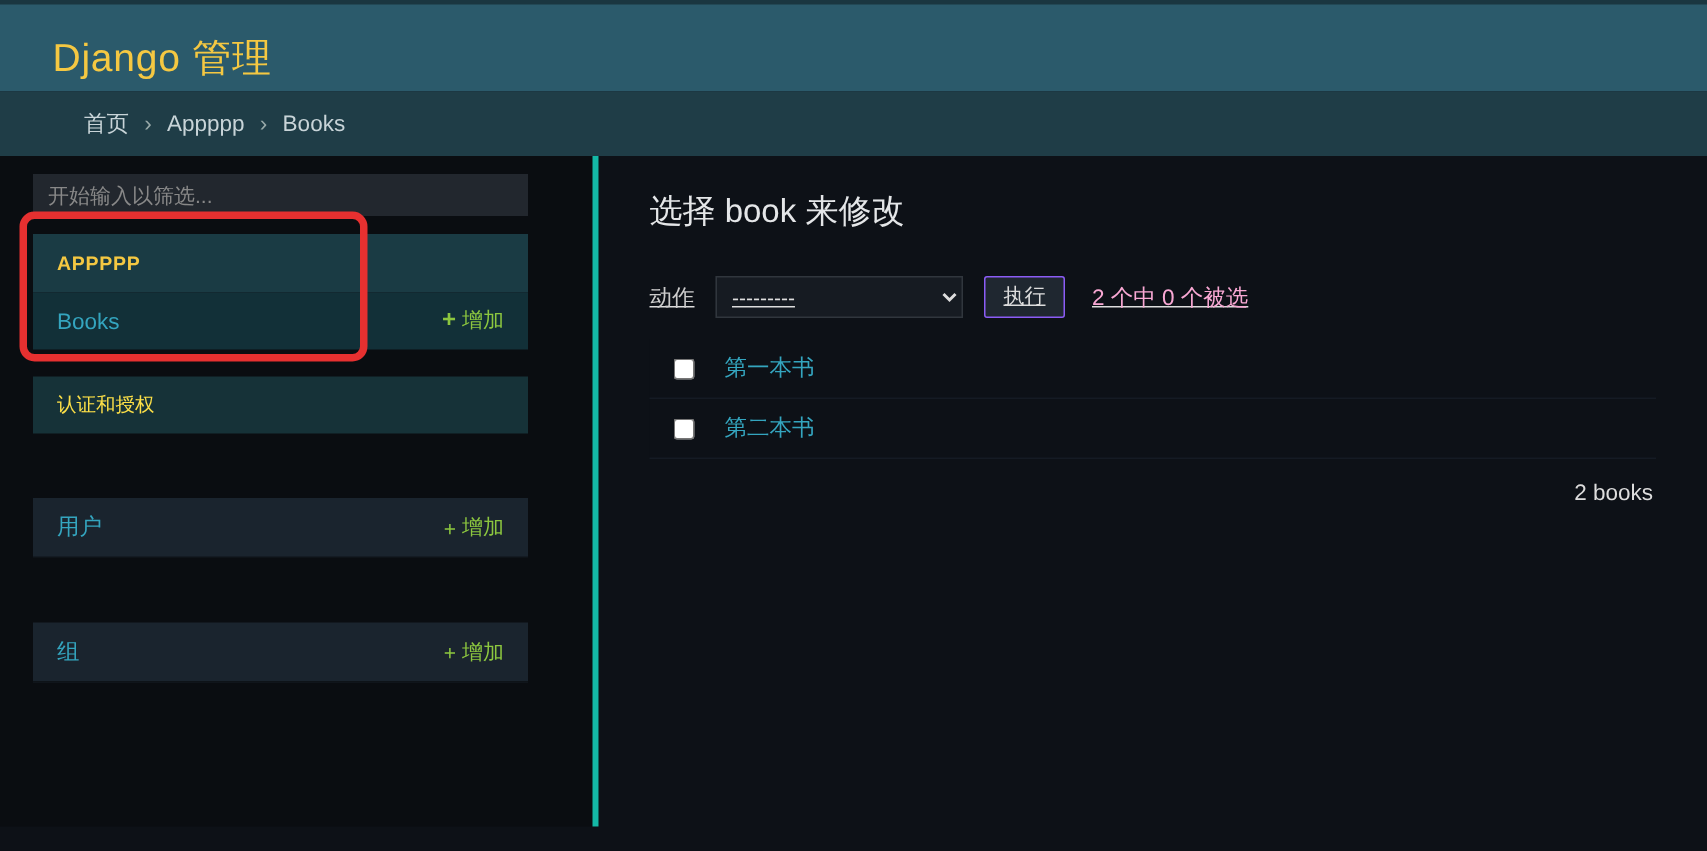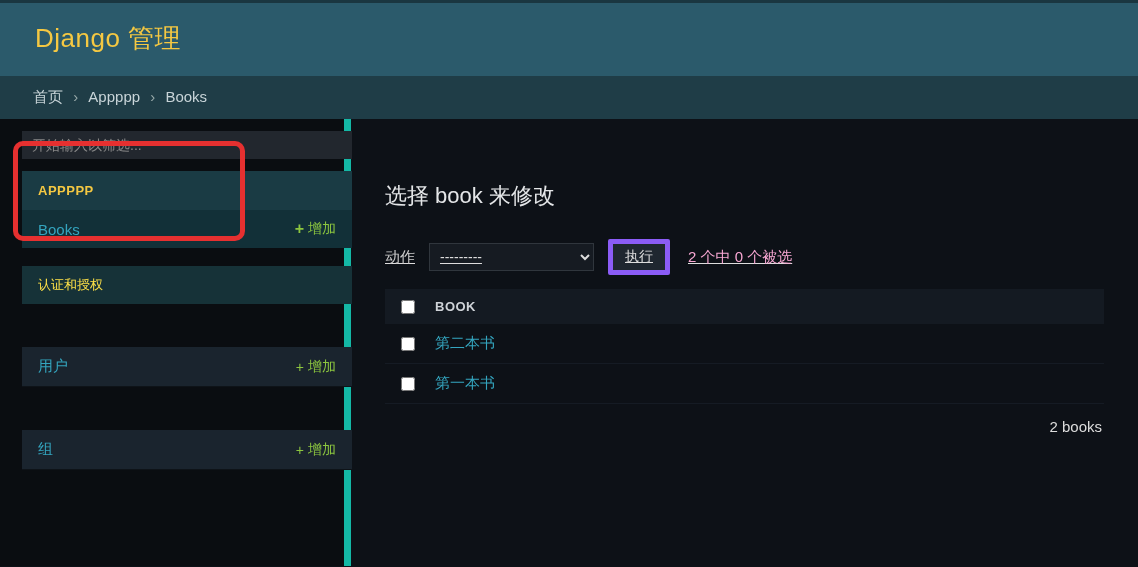--- a/index.html
+++ b/index.html
@@ -6,51 +6,51 @@
     body {
       font-family: "Segoe UI", "Microsoft YaHei", Arial, sans-serif;
       background: #0d1117;
       color: #ddd;
       width: 1138px;
       height: 567px;
       overflow: hidden;
     }
     .header {
       background: #2b5a6b;
-      padding: 18px 35px 20px 35px;
+      padding: 18px 35px 5px 35px;
       border-top: 3px solid #1a3640;
     }
     .header h1 {
       color: #f5c842;
       font-weight: 300;
       font-size: 26px;
       letter-spacing: 0.5px;
     }
     .breadcrumbs {
       background: #1f3d47;
-      padding: 12px 33px;
+      padding: 12px 56px;
       font-size: 15px;
       color: #c8d4d8;
     }
     .breadcrumbs a {
       color: #c8d4d8;
       text-decoration: none;
     }
     .breadcrumbs .sep {
       margin: 0 6px;
       color: #9aa;
     }
     .content {
       display: flex;
       height: calc(100% - 120px);
     }
     .sidebar {
-      width: 351px;
+      width: 399px;
       background: #0a0d11;
-      border-right: 7px solid #14b8a6;
+      border-right: 4px solid #14b8a6;
       padding-top: 4px;
     }
     .filter-input {
       width: 330px;
       margin: 8px 0 6px 22px;
       padding: 6px 10px;
       background: #22272e;
       border: none;
       color: #ccc;
       font-size: 14px;
@@ -135,21 +135,20 @@
     }
     .main {
       flex: 1;
       padding: 22px 34px;
     }
     .main h1 {
       font-weight: 400;
       font-size: 22px;
       color: #e4e6e8;
       margin-bottom: 28px;
-      margin-top: 40px;
     }
     .actions {
       display: flex;
       align-items: center;
       gap: 14px;
       margin-bottom: 14px;
       text-decoration: underline;
     }
     .actions label {
       color: #ccc;
@@ -160,21 +159,21 @@
       color: #ddd;
       border: 1px solid #30363d;
       padding: 4px 6px;
       font-size: 14px;
       min-width: 165px;
       height: 28px;
     }
     .actions button {
       background: #1f2730;
       color: #ddd;
-      border: 5px solid #8b5cf6;
+      border: 1px solid #8b5cf6;
       padding: 4px 12px;
       font-size: 14px;
       cursor: pointer;
       border-radius: 2px;
     }
     .selection-count {
       color: #f9a8d4;
       font-size: 15px;
       margin-left: 4px;
     }
@@ -274,31 +273,27 @@
     <div class="actions">
       <label>动作</label>
       <select>
         <option>---------</option>
       </select>
       <button>执行</button>
       <span class="selection-count">2 个中 0 个被选</span>
     </div>
 
     <div class="results">
-      <div class="results-header">
+      <div class="result-row">
         <input type="checkbox" style="">
-        <span class="col-header">BOOK</span>
+        <a href="#">第一本书</a>
       </div>
       <div class="result-row">
         <input type="checkbox" style="">
         <a href="#">第二本书</a>
       </div>
-      <div class="result-row">
-        <input type="checkbox" style="">
-        <a href="#">第一本书</a>
-      </div>
     </div>
 
     <div class="paginator">2 books</div>
   </div>
 </div>
 
 <div class="highlight-box"></div>
 
 </body></html>

